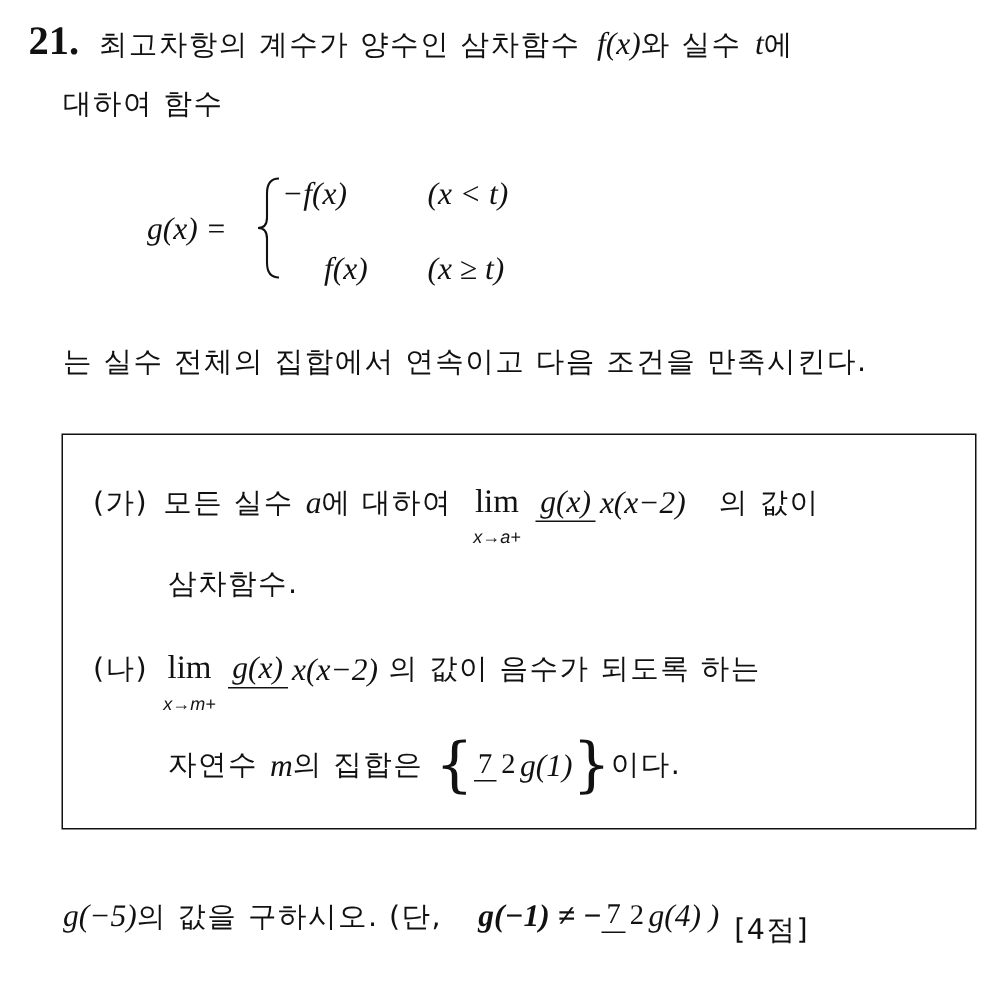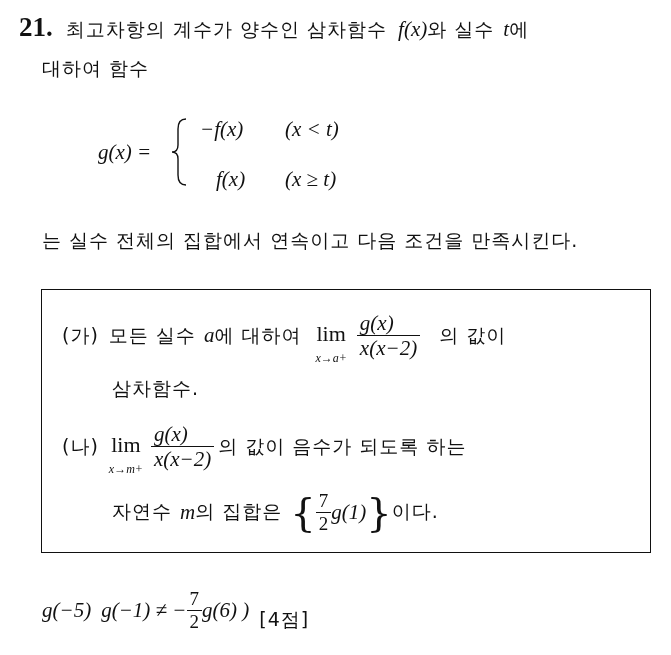--- a/index.html
+++ b/index.html
@@ -3,47 +3,47 @@
 <meta charset="utf-8">
 <style>
   html, body { margin:0; padding:0; background:#ffffff; }
   body { width:671px; height:655px; position:relative; overflow:hidden;
          font-family: "DejaVu Serif", "Liberation Serif", serif; color:#111; }
   .abs { position:absolute; white-space:nowrap; }
   .kr { font-family: "DejaVu Sans", "Liberation Sans", sans-serif; font-size:19px; letter-spacing:1px; }
   .num { font-family: "Liberation Serif", "DejaVu Serif", serif; font-weight:bold; font-size:27px; }
   .m { font-family: "Liberation Serif", "DejaVu Serif", serif; font-size:21px; }
   .i { font-style:italic; }
-  .frac { display:inline-flex; flex-direction:column; vertical-align:middle; }
+  .frac { display:inline-flex; flex-direction:row; align-items:center; vertical-align:middle; }
   .frac .nu { border-bottom:1.3px solid #111; padding:0 3px; line-height:1.15; }
   .frac .de { line-height:1.15; padding:0 3px; }
   .lim { display:inline-flex; flex-direction:column; align-items:center; vertical-align:middle; }
   .lim .w { font-family:"Liberation Serif", serif; font-size:22px; line-height:1; }
-  .lim .s { font-family:Liberation Serif, serif; font-size:12px; font-style:italic; margin-top:6px; }
+  .lim .s { font-family:Liberation Sans, sans-serif; font-size:12px; font-style:italic; margin-top:6px; }
   .box { position:absolute; left:41px; top:289px; width:608px; height:262px; border:1.5px solid #111; }
   .brace { font-family:"DejaVu Serif", serif; font-weight:100; }
 </style>
 </head>
 <body>
 
 <div class="abs" style="left:19px; top:12px;">
   <span class="num">21.</span>
   <span class="kr" style="margin-left:8px;">최고차항의 계수가 양수인 삼차함수</span>
   <span class="m i" style="margin-left:6px;">f(x)</span><span class="kr">와 실수</span>
   <span class="m i" style="margin-left:4px;">t</span><span class="kr">에</span>
 </div>
 <div class="abs kr" style="left:42px; top:56px;">대하여 함수</div>
 
 <div class="abs m" style="left:98px; top:140px;">
   <span class="i">g(x) =</span>
 </div>
 <svg class="abs" style="left:170px; top:117px;" width="20" height="70">
   <path d="M16,2 Q8,2 8,12 L8,28 Q8,35 2,35 Q8,35 8,42 L8,58 Q8,68 16,68" stroke="#111" stroke-width="1.4" fill="none"></path>
 </svg>
-<div class="abs m i" style="left:200px; top:117px;">−f(x)</div>
+<div class="abs m i" style="left:188px; top:117px;">−f(x)</div>
 <div class="abs m i" style="left:285px; top:117px;">(x &lt; t)</div>
 <div class="abs m i" style="left:216px; top:167px;">f(x)</div>
 <div class="abs m i" style="left:285px; top:167px;">(x ≥ t)</div>
 
 <div class="abs kr" style="left:42px; top:228px;">는 실수 전체의 집합에서 연속이고 다음 조건을 만족시킨다.</div>
 
 <div class="box"></div>
 
 <div class="abs" style="left:62px; top:305px; display:flex; align-items:center;">
   <span class="kr">(가)</span>
@@ -83,20 +83,21 @@
     <span class="nu">7</span>
     <span class="de">2</span>
   </span>
   <span class="m i">g(1)</span>
   <span class="m brace" style="font-size:40px; line-height:1;">}</span>
   <span class="kr">이다.</span>
 </div>
 
 <div class="abs" style="left:42px; top:588px; display:flex; align-items:center;">
   <span class="m i">g(−5)</span>
-  <span class="m i" style="margin-left:10px;">g(−1) ≠ −</span>
+  <span class="kr">의 값을 구하시오. (단,</span>
+  <span class="m i" style="margin-left:24px;font-weight:bold;">g(−1) ≠ −</span>
   <span class="frac m" style="font-size:19px;">
     <span class="nu">7</span>
     <span class="de">2</span>
   </span>
-  <span class="m i">g(6) )</span>
+  <span class="m i">g(4) )</span>
   <span class="kr" style="margin-left:10px;margin-top:19px;">[4점]</span>
 </div>
 
 </body></html>

